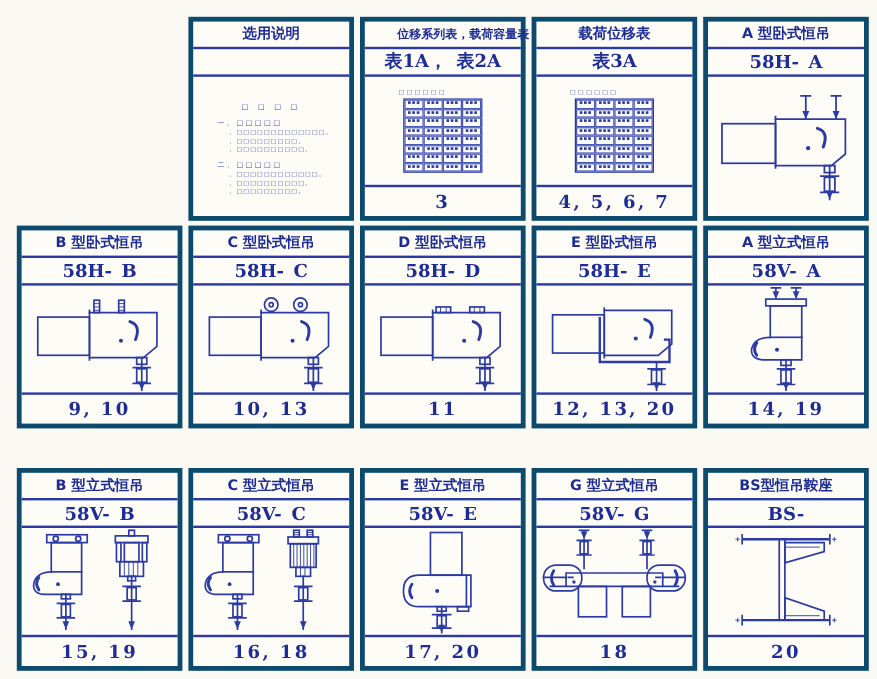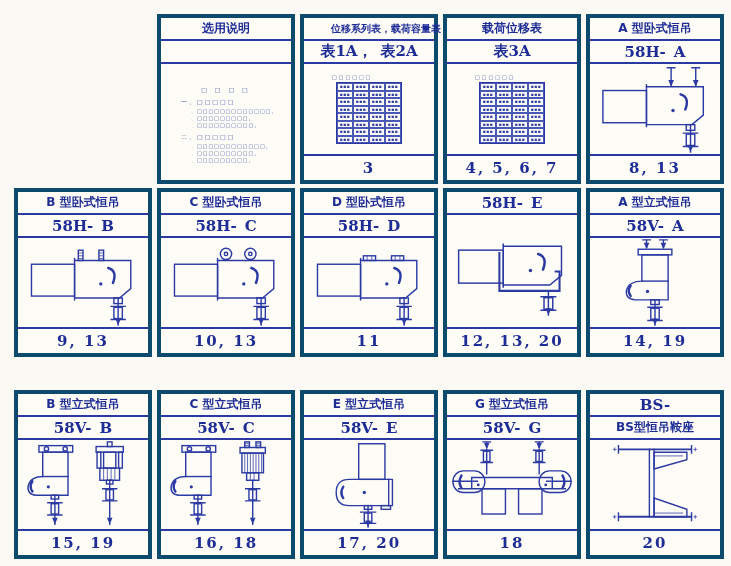--- a/index.html
+++ b/index.html
@@ -215,21 +215,20 @@
           <path class="d" d="M58 24 H118 V54 L106 64 H58"></path>
           <path class="d" d="M58 22 V66"></path>
           <path class="th" d="M94 32 Q104 35 99 48"></path>
           <circle class="af" cx="86" cy="49" r="1.8"></circle>
           <rect class="d" x="100" y="64" width="9" height="6"></rect>
           <path class="d" d="M104.5 64 V93 M97 73 h15 M97 87 h15"></path>
           <rect class="d" x="100" y="74" width="9" height="12"></rect>
           <path class="af" d="M104.5 93 l-3 -7 h6 z"></path>
         </svg>
       </div>
-      <div class="band foot">8, 13</div>
     </div>
   </div>
 
   <div class="row row2">
 
     <div class="cell">
       <div class="band title">B 型卧式恒吊</div>
       <div class="band sub">
         <span>58H-</span>
           <span>B</span>
@@ -244,21 +243,21 @@
           <path class="d" d="M58 24 H118 V54 L106 64 H58"></path>
           <path class="d" d="M58 22 V66"></path>
           <path class="th" d="M94 32 Q104 35 99 48"></path>
           <circle class="af" cx="86" cy="49" r="1.8"></circle>
           <rect class="d" x="100" y="64" width="9" height="6"></rect>
           <path class="d" d="M104.5 64 V93 M97 73 h15 M97 87 h15"></path>
           <rect class="d" x="100" y="74" width="9" height="12"></rect>
           <path class="af" d="M104.5 93 l-3 -7 h6 z"></path>
         </svg>
       </div>
-      <div class="band foot">9, 13</div>
+      <div class="band foot">9, 10</div>
     </div>
 
     <div class="cell">
       <div class="band title">C 型卧式恒吊</div>
       <div class="band sub">
         <span>58H-</span>
           <span>C</span>
       </div>
       <div class="content">
         <svg viewBox="0 0 134 95">
@@ -300,20 +299,21 @@
           <rect class="d" x="100" y="64" width="9" height="6"></rect>
           <path class="d" d="M104.5 64 V93 M97 73 h15 M97 87 h15"></path>
           <rect class="d" x="100" y="74" width="9" height="12"></rect>
           <path class="af" d="M104.5 93 l-3 -7 h6 z"></path>
         </svg>
       </div>
       <div class="band foot">11</div>
     </div>
 
     <div class="cell">
+      <div class="band title">E 型卧式恒吊</div>
       <div class="band sub">
         <span>58H-</span>
           <span>E</span>
       </div>
       <div class="content">
         <svg viewBox="0 0 134 95">
           <rect class="d" x="12" y="26" width="46" height="34"></rect>
           <path class="d" d="M58 22 H118 V52 L106 62 H58"></path>
           <path class="d" d="M58 20 V64"></path>
           <path class="th" d="M94 30 Q104 33 99 46"></path>
@@ -476,24 +476,24 @@
           <path class="d" d="M24 44 H4 M110 44 H130"></path>
           <path class="d" d="M10 52 H124 M24 52 V44 M110 52 V44"></path>
           <rect class="d" x="35" y="52" width="25" height="27"></rect>
           <rect class="d" x="74" y="52" width="25" height="27"></rect>
         </svg>
       </div>
       <div class="band foot">18</div>
     </div>
 
     <div class="cell">
+      <div class="band title">BS型恒吊鞍座</div>
       <div class="band sub">
         <span>BS-</span>
       </div>
-      <div class="band title">BS型恒吊鞍座</div>
       <div class="content">
         <svg viewBox="0 0 134 95">
           <path class="md" d="M28 10 H106"></path>
           <path class="d" d="M28 6 V14 M106 6 V14"></path>
           <path class="ht" d="M22 10 h4 M24 8 v4 M108 10 h4 M110 8 v4"></path>
           <path class="d" d="M61 10 V82 M66 10 V82"></path>
           <path class="d" d="M66 13 H101 V21 L66 31 Z"></path>
           <path class="ht" d="M66 17 H97"></path>
           <path class="md" d="M28 82 H106"></path>
           <path class="d" d="M28 78 V86 M106 78 V86"></path>

